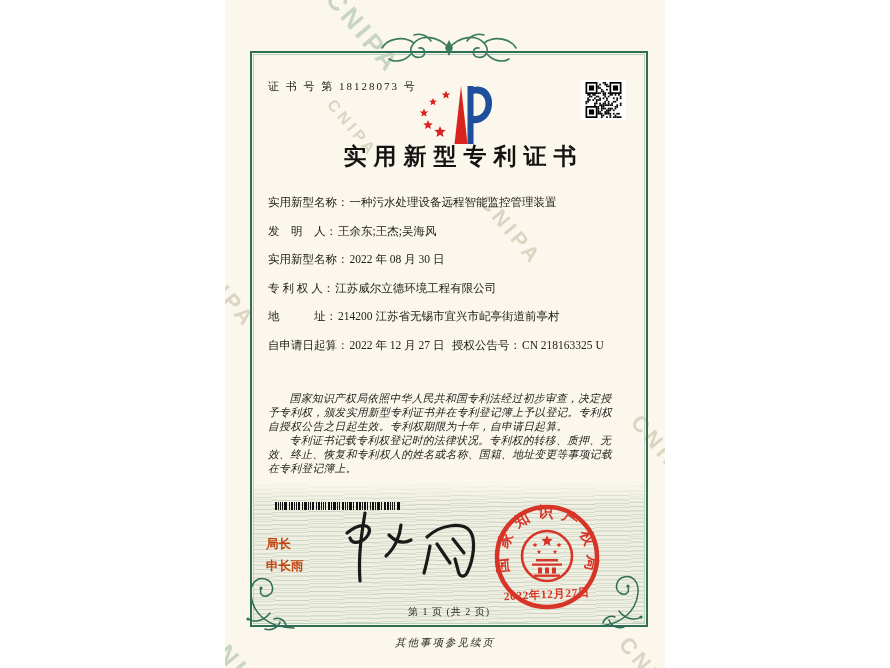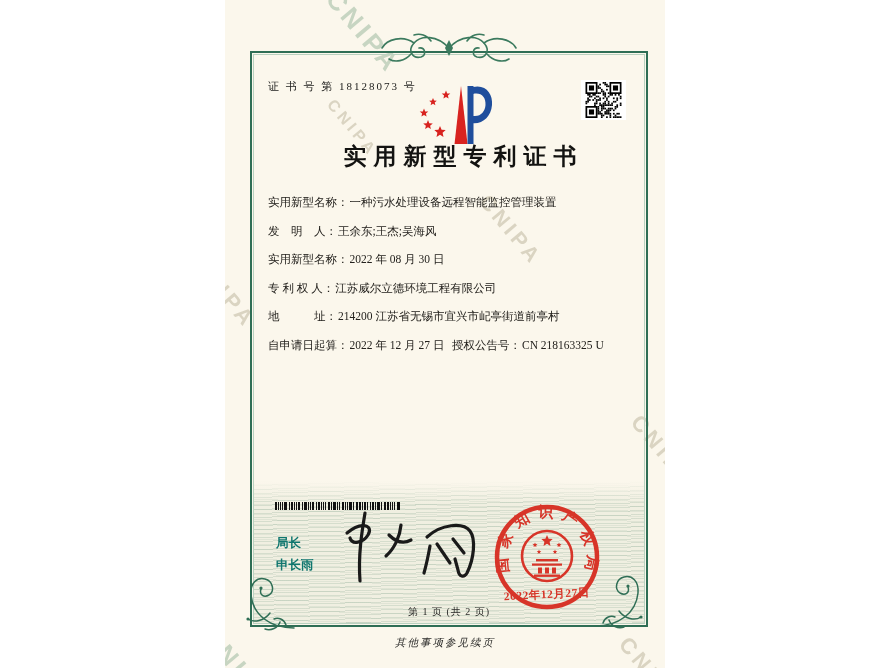--- a/index.html
+++ b/index.html
@@ -44,23 +44,23 @@
   .field-row .cell{display:inline-block;}
   .field-row .cell:first-child{width:184px;}
   .field-row .val{margin-left:1px;}
   .legal{
     position:absolute;left:43px;top:391px;width:344px;
     font-size:10.8px;line-height:14px;font-style:italic;letter-spacing:.3px;color:#1d1c1a;
   }
   .legal p{margin:0;text-indent:2em;}
   .barcode{position:absolute;left:50px;top:502px;width:126px;height:8px;}
   .director{
-    position:absolute;left:51px;top:533px;
-    font-family:Liberation Mono, monospace;
-    font-size:12.5px;font-weight:bold;line-height:22px;color:#0f766e;
+    position:absolute;left:41px;top:533px;
+    font-family:Liberation Sans, sans-serif;
+    font-size:12.5px;font-weight:bold;line-height:22px;color:#c2410c;
   }
   .sig{position:absolute;left:102px;top:497px;width:165px;height:100px;}
   .seal{position:absolute;left:256px;top:496px;width:132px;height:126px;opacity:.93;}
   .page-info{position:absolute;left:25px;width:398px;top:605px;text-align:center;font-size:10px;letter-spacing:1px;color:#2a2a28;}
   .cont-note{position:absolute;left:0;width:440px;top:636px;text-align:center;font-size:10.5px;font-style:italic;letter-spacing:2px;color:#2a2a28;}
   .garland{position:absolute;left:154px;top:30px;width:140px;height:36px;}
   .flourish{position:absolute;width:58px;height:60px;}
   .fl-bl{left:15px;top:572px;}
   .fl-br{left:366px;top:570px;transform:scale(-1,1);}
 </style>
@@ -276,20 +276,24 @@
 
   <div class="fields">
       <div class="field-row"><span class="cell"><span class="lbl">实用新型名称：</span><span class="val">一种污水处理设备远程智能监控管理装置</span></span></div>
       <div class="field-row"><span class="cell"><span class="lbl">发　明　人：</span><span class="val">王余东;王杰;吴海风</span></span></div>
       <div class="field-row"><span class="cell"><span class="lbl">实用新型名称：</span><span class="val">2022 年 08 月 30 日</span></span></div>
       <div class="field-row"><span class="cell"><span class="lbl">专 利 权 人：</span><span class="val">江苏威尔立德环境工程有限公司</span></span></div>
       <div class="field-row"><span class="cell"><span class="lbl">地　　　址：</span><span class="val">214200 江苏省无锡市宜兴市屺亭街道前亭村</span></span></div>
       <div class="field-row"><span class="cell"><span class="lbl">自申请日起算：</span><span class="val">2022 年 12 月 27 日</span></span><span class="cell"><span class="lbl">授权公告号：</span><span class="val">CN 218163325 U</span></span></div>
     </div>
 
+  <div class="legal">
+      <p>国家知识产权局依照中华人民共和国专利法经过初步审查，决定授予专利权，颁发实用新型专利证书并在专利登记簿上予以登记。专利权自授权公告之日起生效。专利权期限为十年，自申请日起算。</p>
+      <p>专利证书记载专利权登记时的法律状况。专利权的转移、质押、无效、终止、恢复和专利权人的姓名或名称、国籍、地址变更等事项记载在专利登记簿上。</p>
+    </div>
 
   <svg class="barcode" id="barcode-svg" viewBox="0 0 126 8" preserveAspectRatio="none">
       <rect x="0" y="0" width="2" height="8" fill="#111"></rect>
       <rect x="3" y="0" width="1" height="8" fill="#111"></rect>
       <rect x="5" y="0" width="1" height="8" fill="#111"></rect>
       <rect x="7" y="0" width="1" height="8" fill="#111"></rect>
       <rect x="9" y="0" width="3" height="8" fill="#111"></rect>
       <rect x="14" y="0" width="1" height="8" fill="#111"></rect>
       <rect x="16" y="0" width="2" height="8" fill="#111"></rect>
       <rect x="19" y="0" width="1" height="8" fill="#111"></rect>

